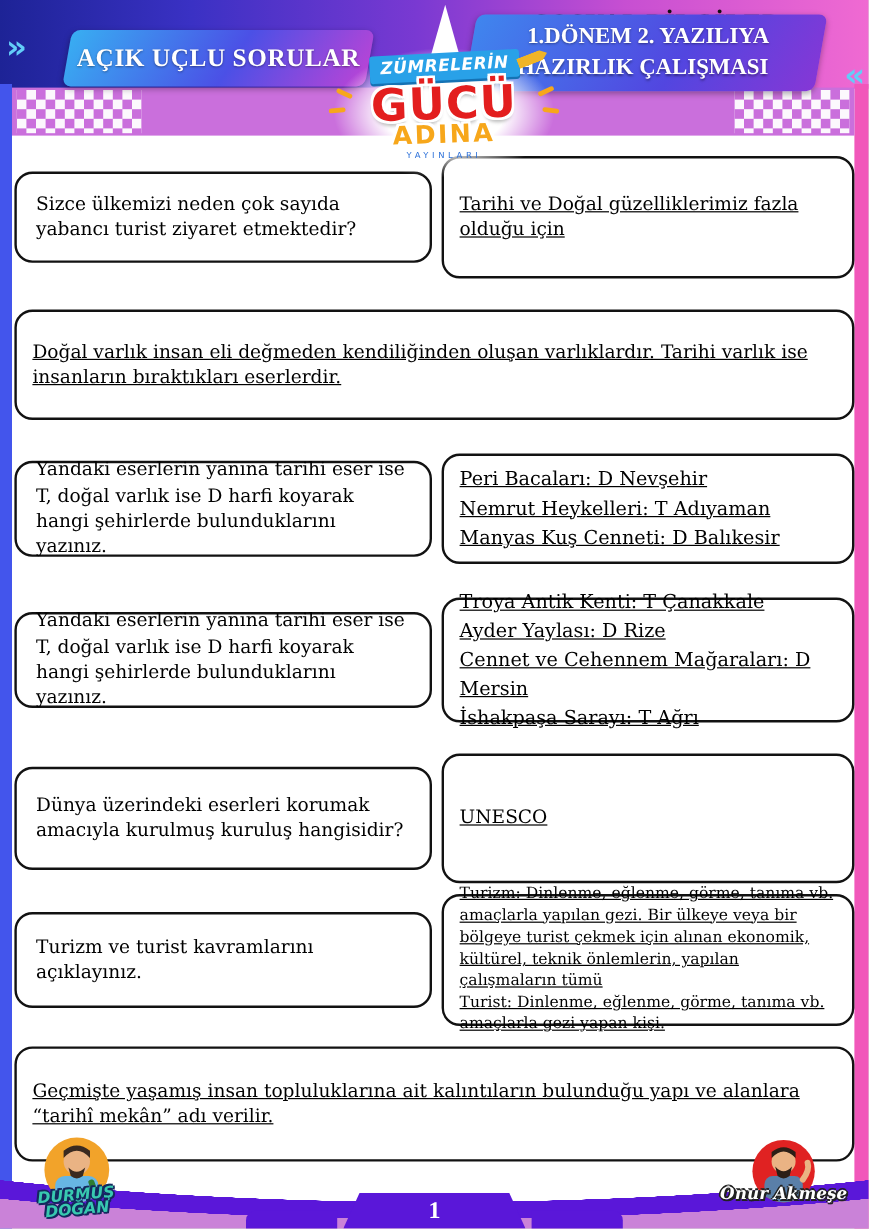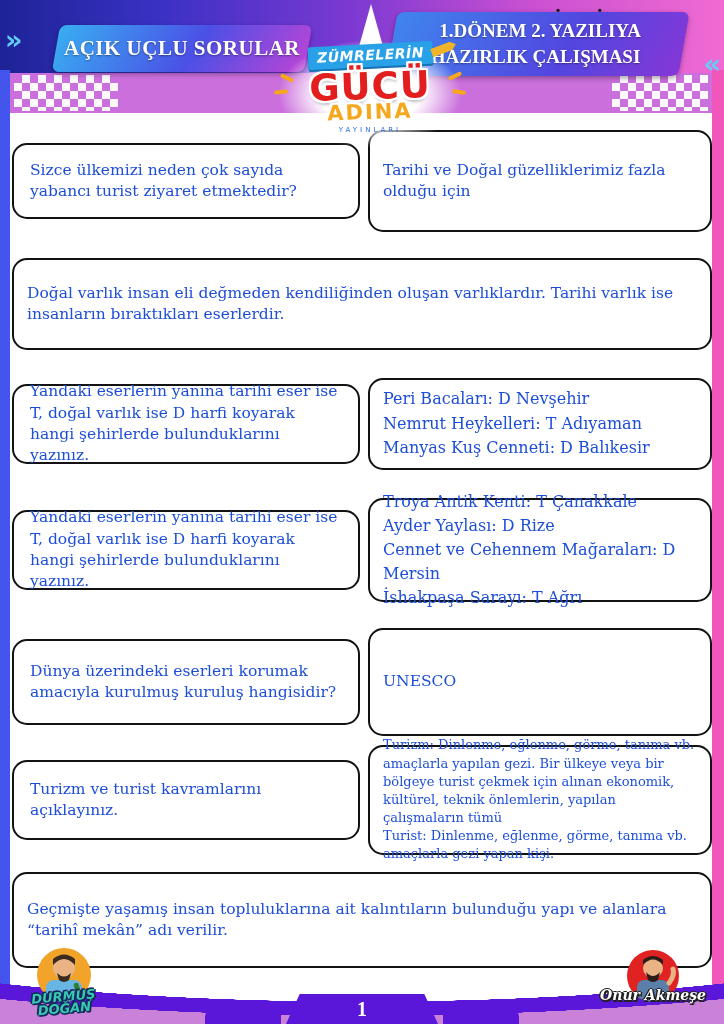--- a/index.html
+++ b/index.html
@@ -64,22 +64,22 @@
   .sp1 { left:-6px; top:58px; transform:rotate(25deg); }
   .sp2 { left:-12px; top:72px; transform:rotate(-5deg); }
   .sp3 { right:-8px; top:56px; transform:rotate(-25deg); }
   .sp4 { right:-12px; top:72px; transform:rotate(8deg); }
 
   
   .row { position:absolute; left:12px; right:12px; display:flex; gap:8px; align-items:center; z-index:2; }
   .qbox { flex:none; width:348px; border:2.5px solid #121212; border-radius:15px; background:#fff;
     display:flex; align-items:center; padding:6px 16px; }
   .abox { flex:1; align-self:stretch; border:2.5px solid #121212; border-radius:15px; background:#fff;
-    display:flex; align-items:center; padding:24px 13px; }
-  .qtext, .atext { font-size:15.5px; line-height:1.38; color:#1d4ed8; white-space:pre-line; }
+    display:flex; align-items:center; padding:24px 13px;text-decoration:underline; }
+  .qtext, .atext { font-size:15.5px; line-height:1.38; color:#000000; white-space:pre-line; }
   .r1 { top:130px; height:102px; } .r1 .qbox { height:76px; }
   .r2 { top:258px; height:92px;  } .r2 .qbox { height:80px; }
   .r3 { top:378px; height:92px;  } .r3 .qbox { height:80px; } .r3 .atext { line-height:1.55; font-size:16px; }
   .r4 { top:498px; height:104px; } .r4 .qbox { height:80px; } .r4 .atext { line-height:1.5; font-size:16px; }
   .r5 { top:628px; height:108px; } .r5 .qbox { height:86px; }
   .r6 { top:745px; height:110px; } .r6 .qbox { height:80px; } .r6 .atext { font-size:13px; line-height:1.4; }
   .r7 { top:872px; height:96px;  } .r7 .qbox { height:80px; }
 
   
   .footer { position:absolute; left:0; right:0; bottom:0; height:70px; z-index:5;

